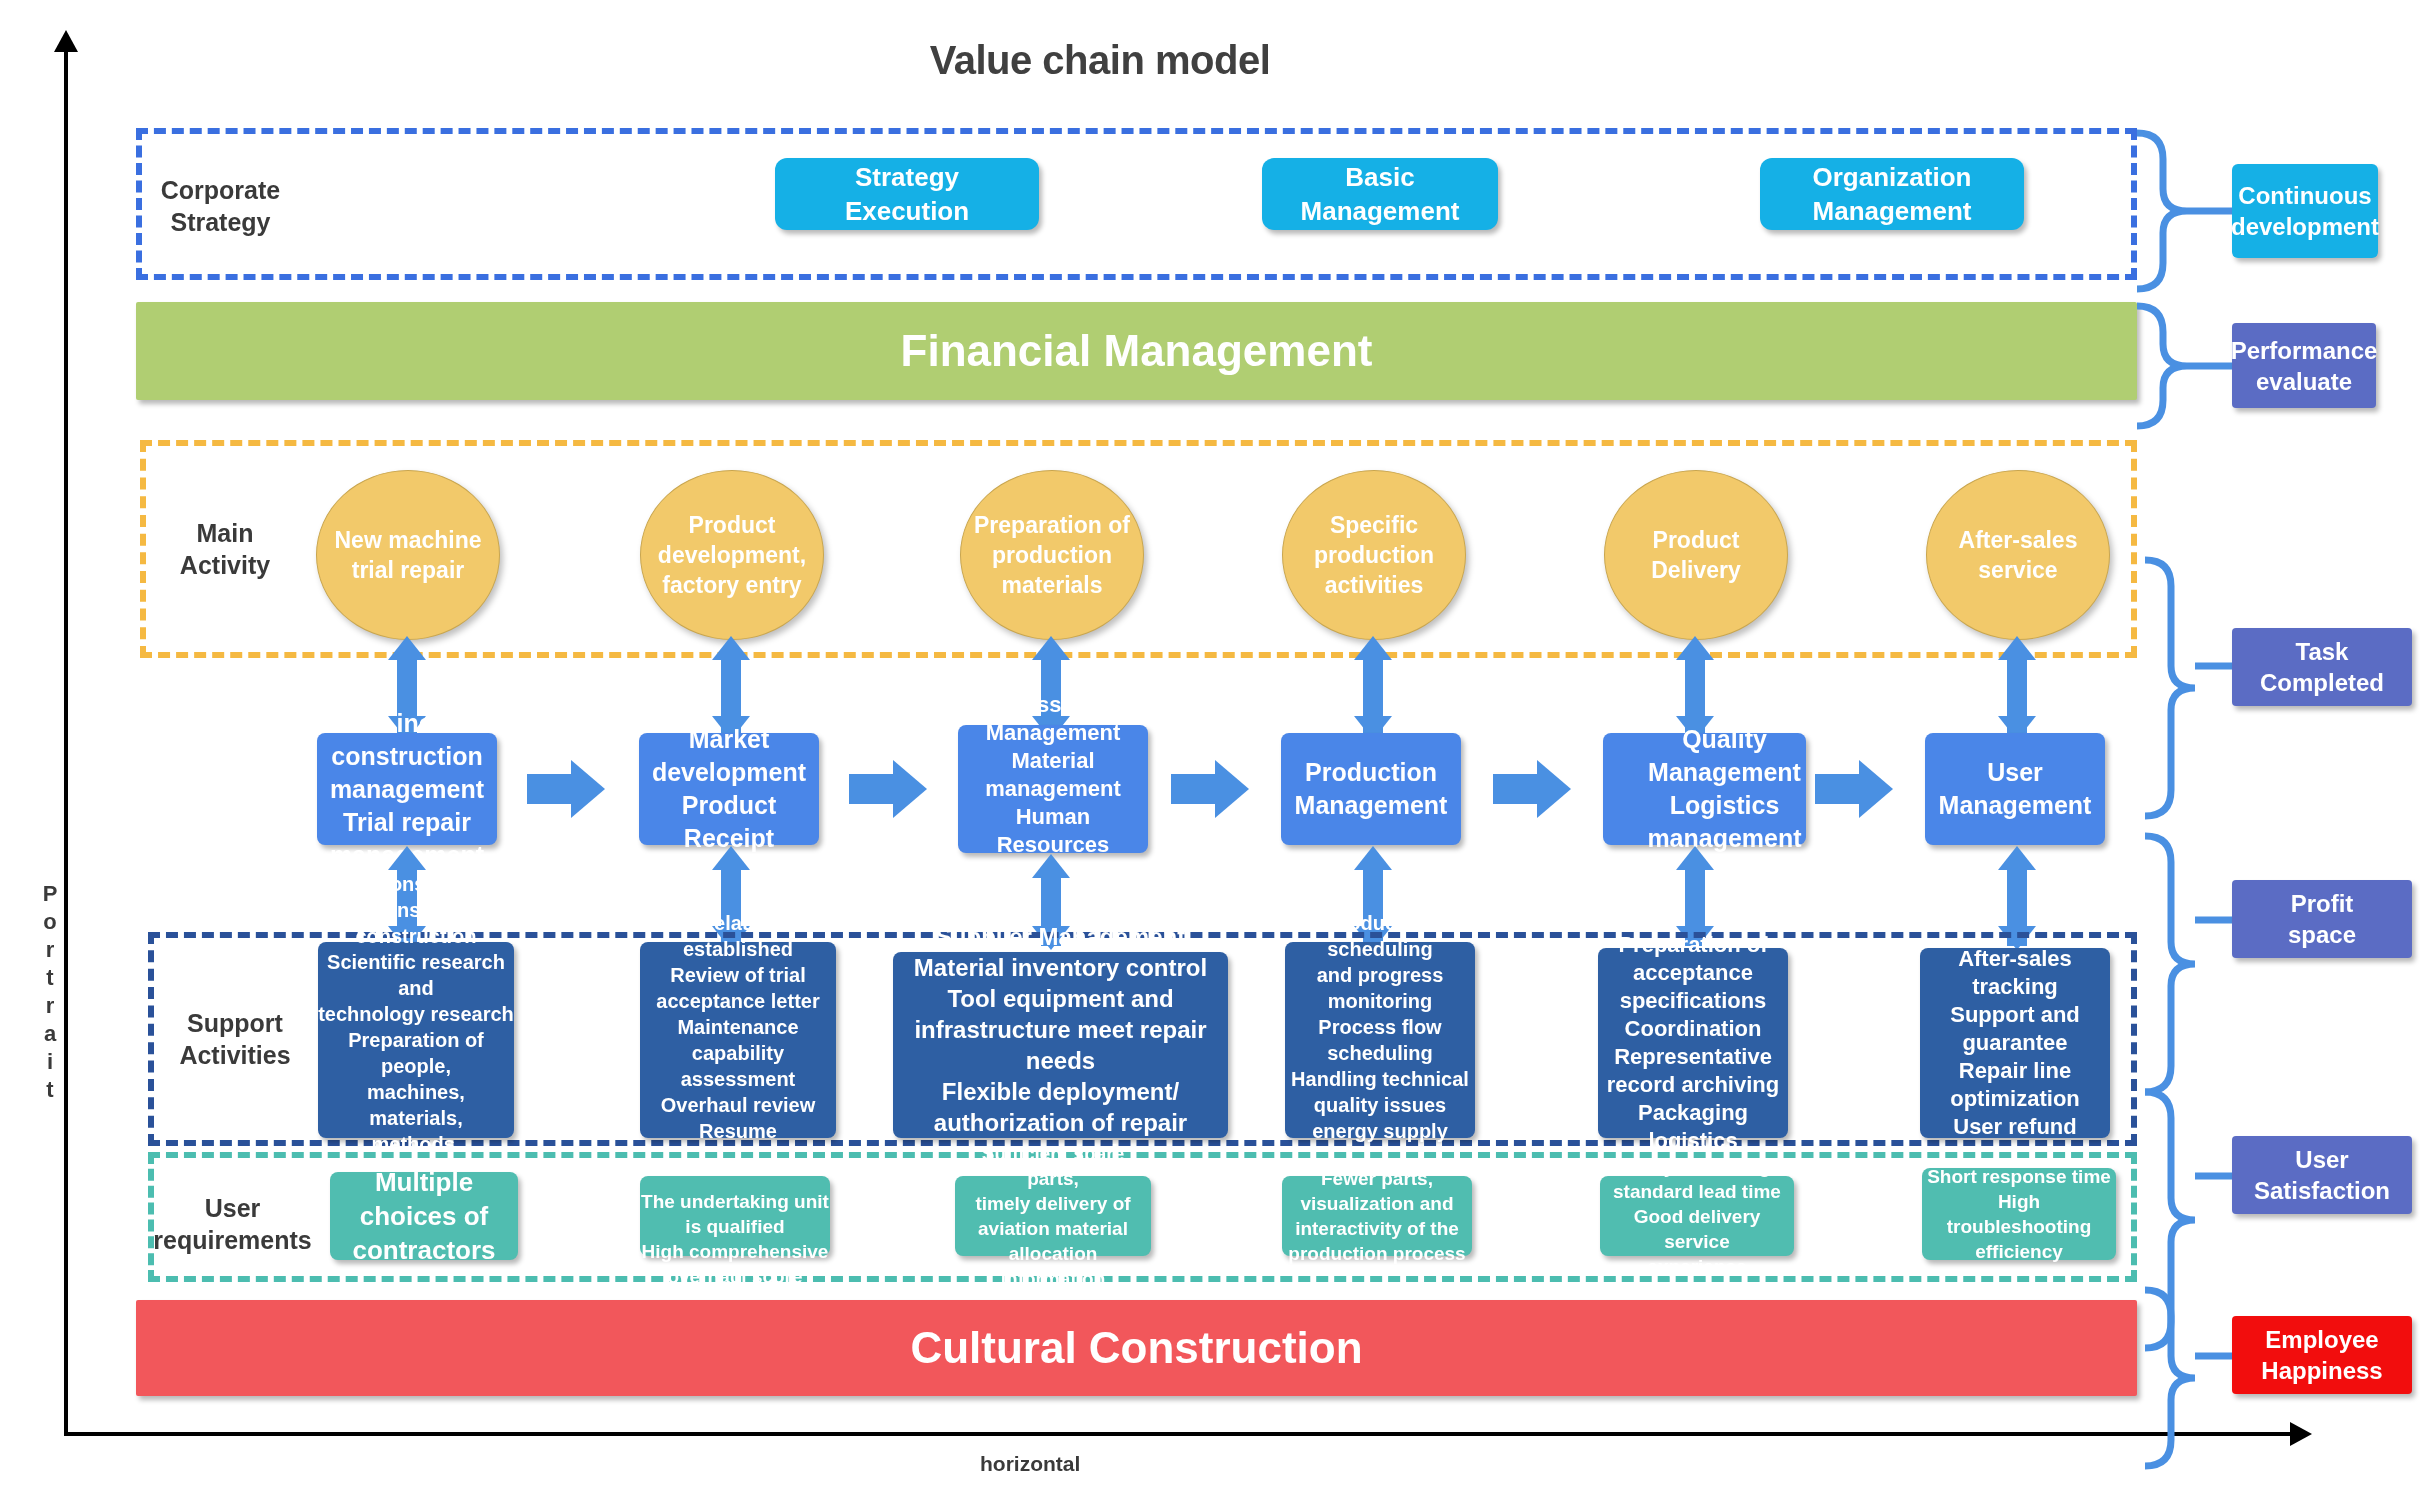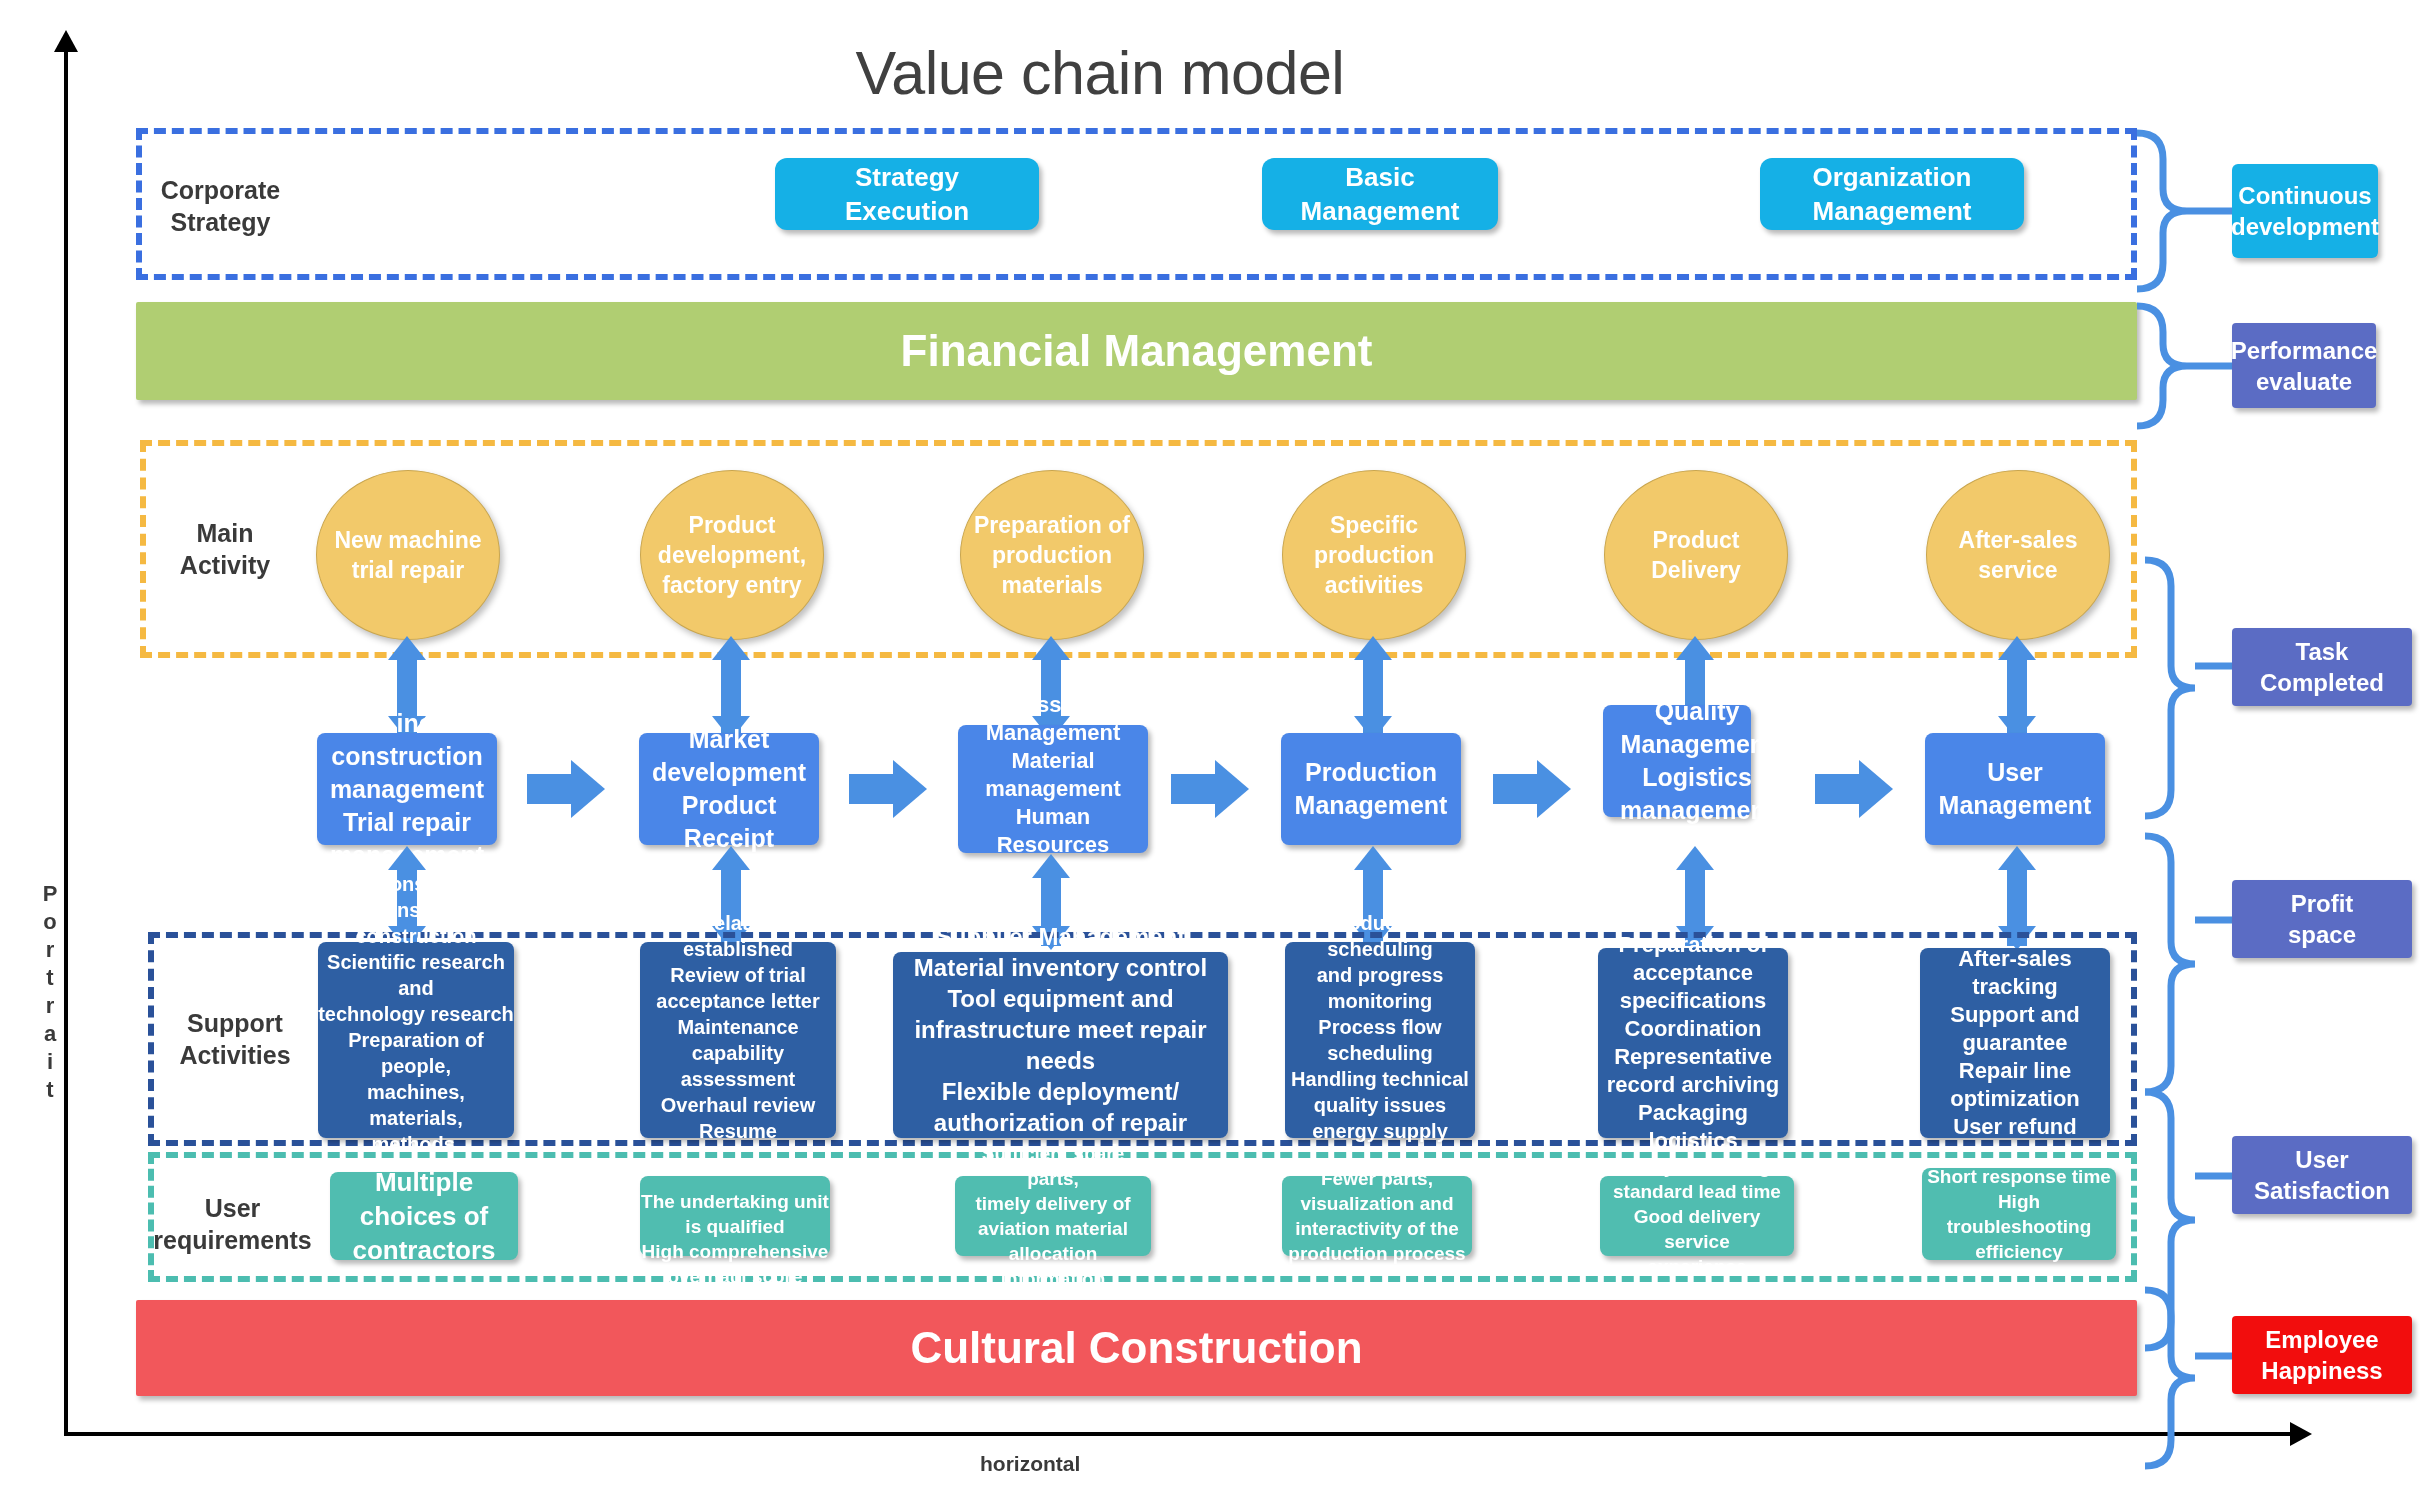--- a/index.html
+++ b/index.html
@@ -20,22 +20,22 @@
     width: 2429px;
     height: 1500px;
   }
 
   
   .title {
     position: absolute;
     left: 0; top: 38px;
     width: 2200px;
     text-align: center;
-    font-size: 61px;
-    font-weight: normal;
+    font-size: 40px;
+    font-weight: bold;
     color: #404040;
     letter-spacing: -0.5px;
   }
 
   
   .axis-v {
     position: absolute;
     left: 64px; top: 45px;
     width: 4px; height: 1390px;
     background: #000;
@@ -359,21 +359,21 @@
     <span style="white-space:pre-line;">asset Management
 Material
 management
 Human Resources
 Management</span>
   </div>
   <div class="box box-core" style="left:1281px; top:733px; width:180px; height:112px;">
     <span style="white-space:pre-line;">Production
 Management</span>
   </div>
-  <div class="box box-core" style="left:1603px; top:705px; width:148px; height:112px;padding-left:40px;">
+  <div class="box box-core" style="left:1603px; top:733px; width:203px; height:112px;padding-left:40px;">
     <span style="white-space:pre-line;">Quality
 Management
 Logistics
 management</span>
   </div>
   <div class="box box-core" style="left:1925px; top:733px; width:180px; height:112px;">
     <span style="white-space:pre-line;">User
 Management</span>
   </div>
 

